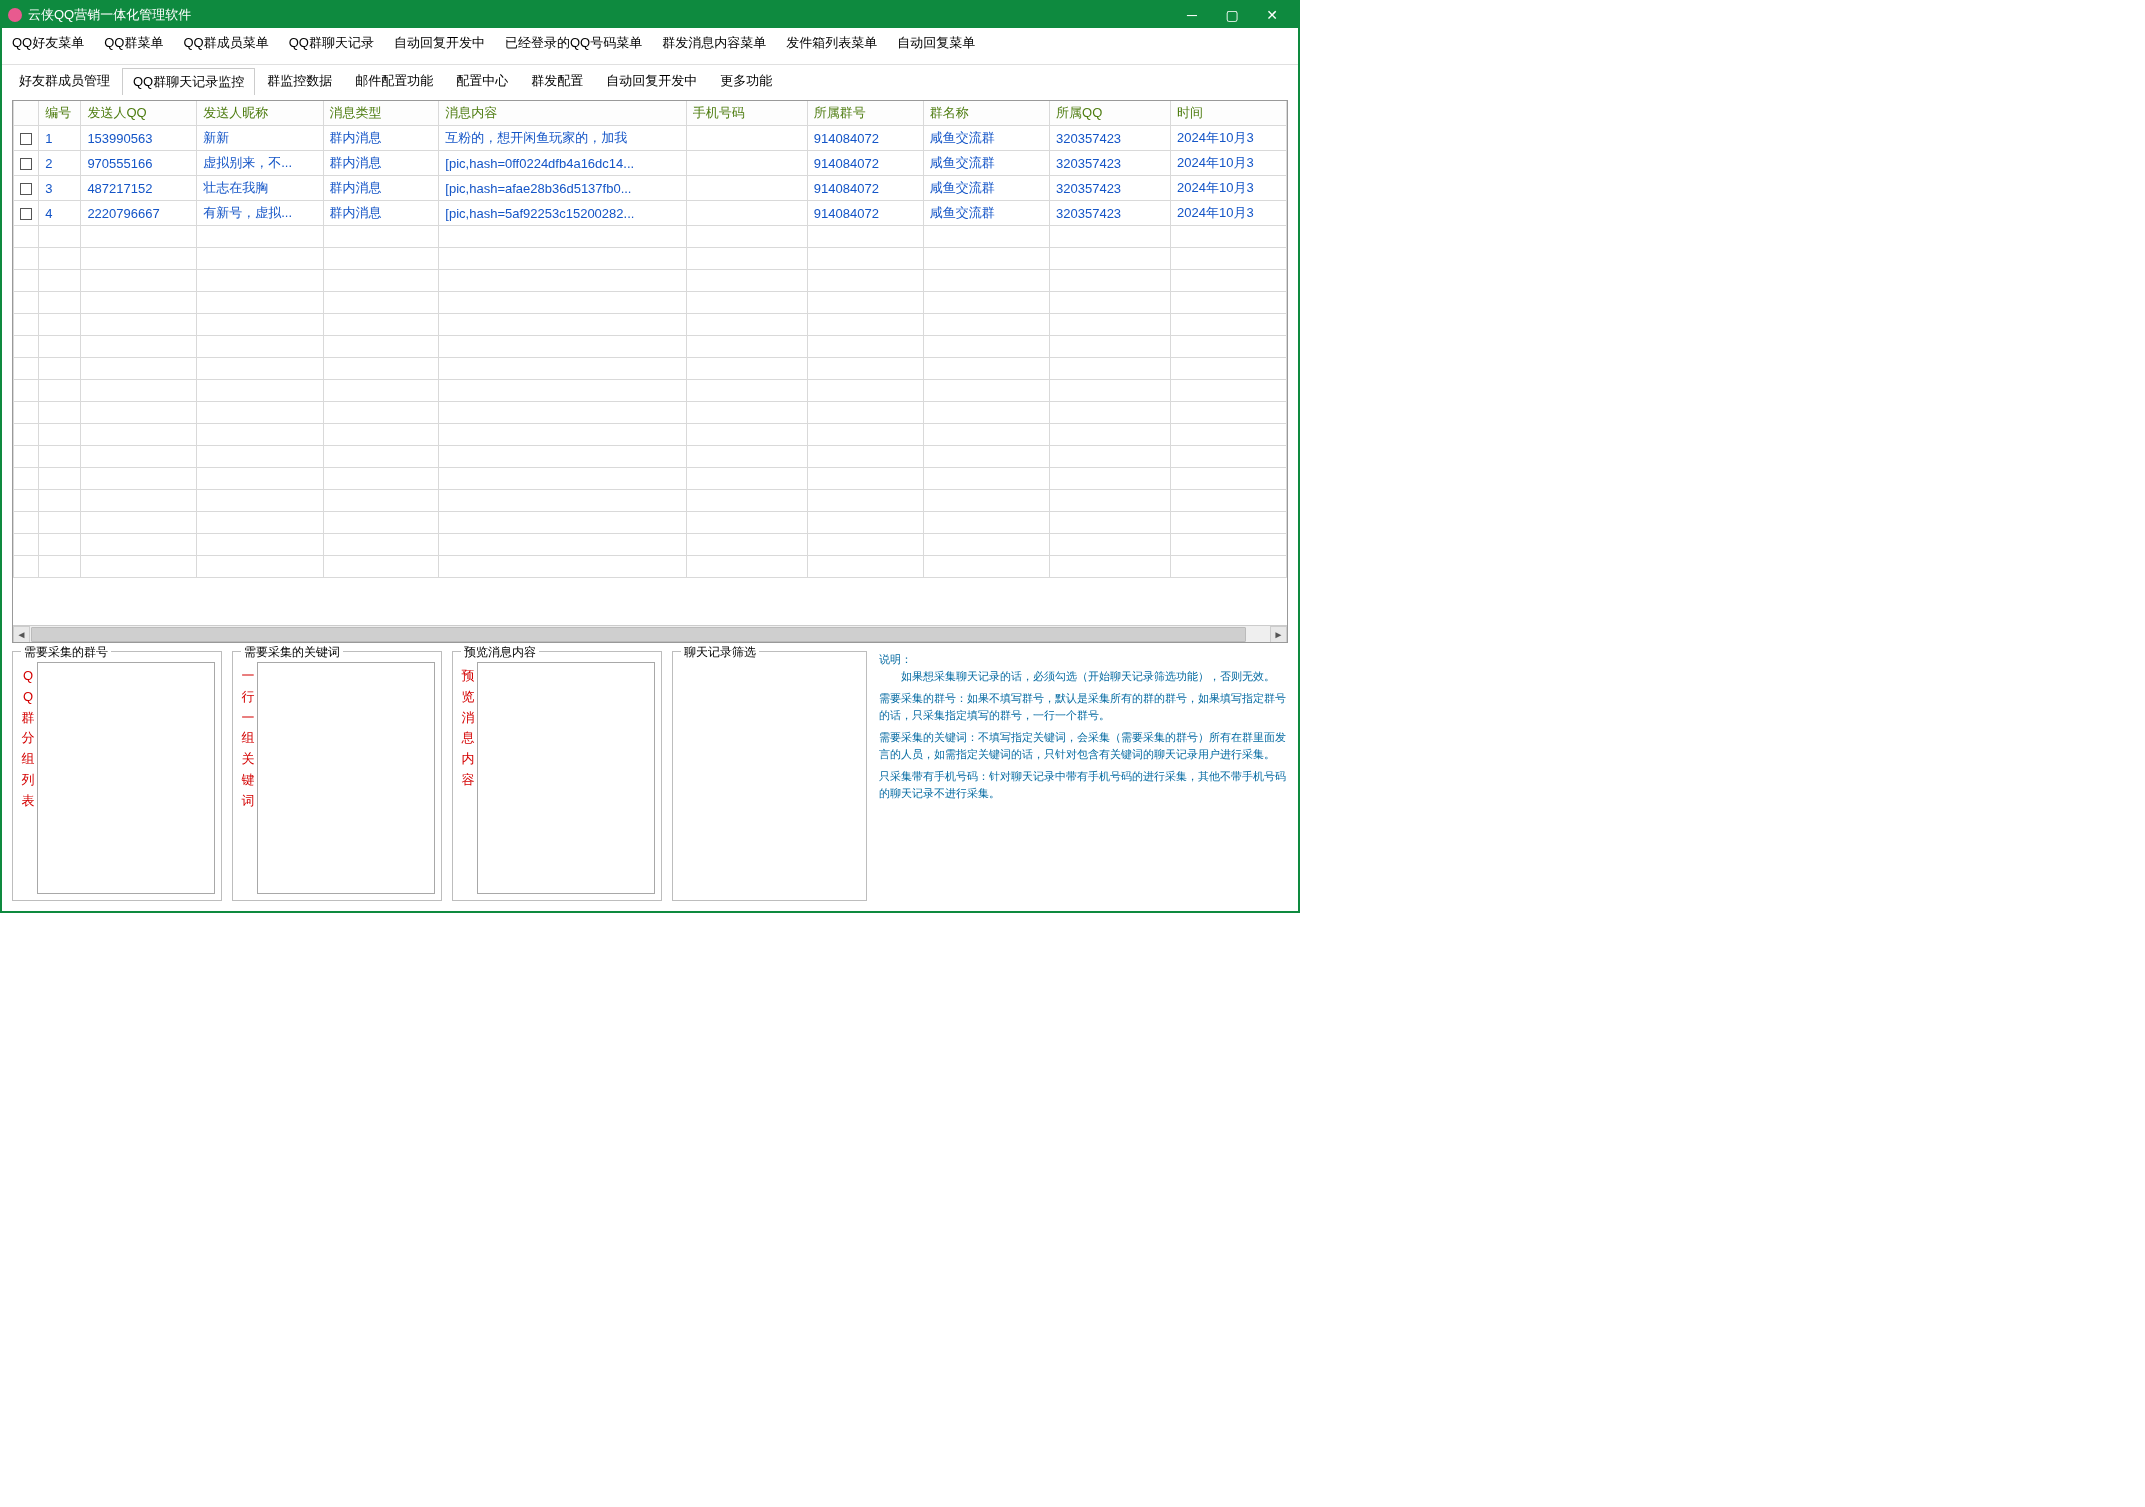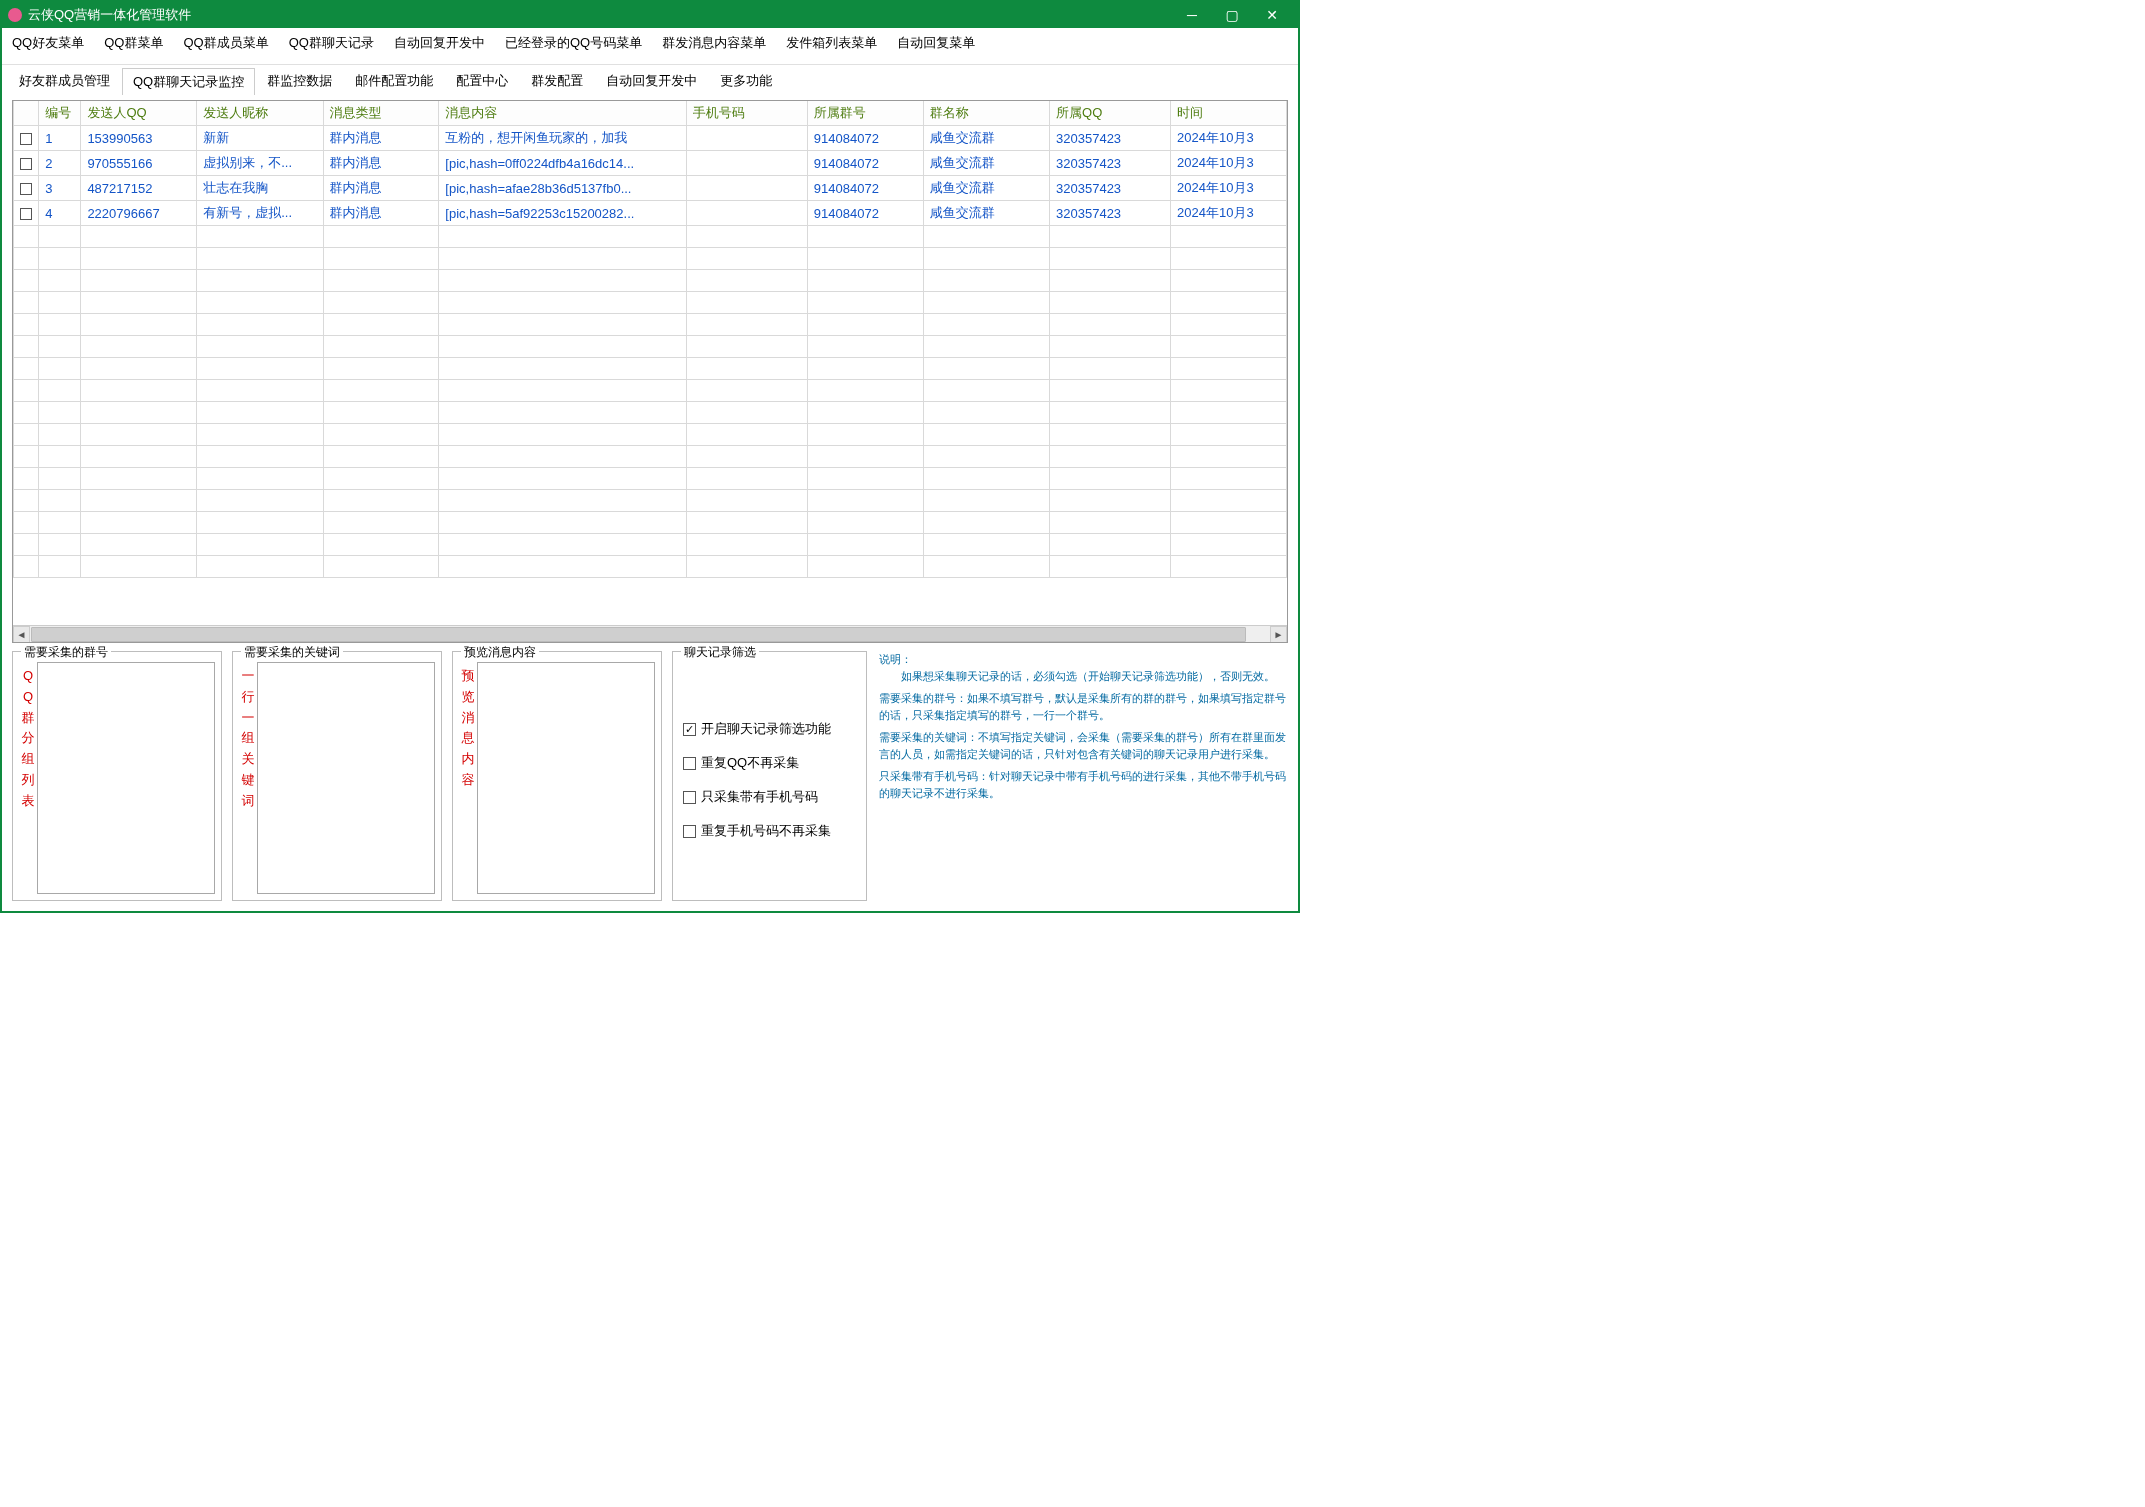--- a/index.html
+++ b/index.html
@@ -567,38 +567,20 @@
             <span>消</span>
             <span>息</span>
             <span>内</span>
             <span>容</span>
           </div>
         <div class="listarea"></div>
       </div>
 
       <div class="groupbox gb4">
         <div class="legend">聊天记录筛选</div>
-        <div id="filter-opts" style="display:flex;flex-direction:column;gap:12px;padding-left:4px">
-            <div class="cb-row">
-              <span class="cb checked"></span>
-              <span>开启聊天记录筛选功能</span>
-            </div>
-            <div class="cb-row">
-              <span class="cb"></span>
-              <span>重复QQ不再采集</span>
-            </div>
-            <div class="cb-row">
-              <span class="cb"></span>
-              <span>只采集带有手机号码</span>
-            </div>
-            <div class="cb-row">
-              <span class="cb"></span>
-              <span>重复手机号码不再采集</span>
-            </div>
-          </div>
       </div>
 
       <div class="desc">
         <p><span>说明：</span><br>
            <span>　　如果想采集聊天记录的话，必须勾选（开始聊天记录筛选功能），否则无效。</span></p>
         <p>需要采集的群号：如果不填写群号，默认是采集所有的群的群号，如果填写指定群号的话，只采集指定填写的群号，一行一个群号。</p>
         <p>需要采集的关键词：不填写指定关键词，会采集（需要采集的群号）所有在群里面发言的人员，如需指定关键词的话，只针对包含有关键词的聊天记录用户进行采集。</p>
         <p>只采集带有手机号码：针对聊天记录中带有手机号码的进行采集，其他不带手机号码的聊天记录不进行采集。</p>
       </div>
 

